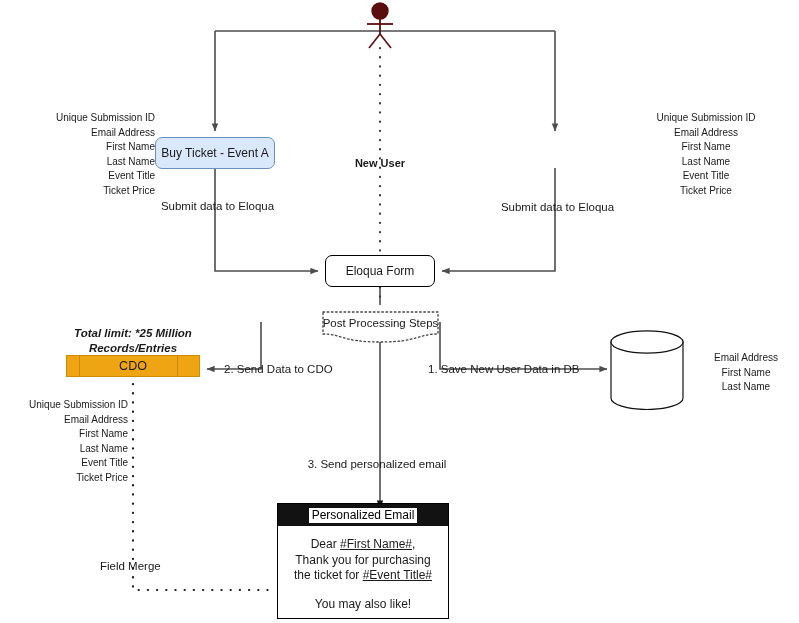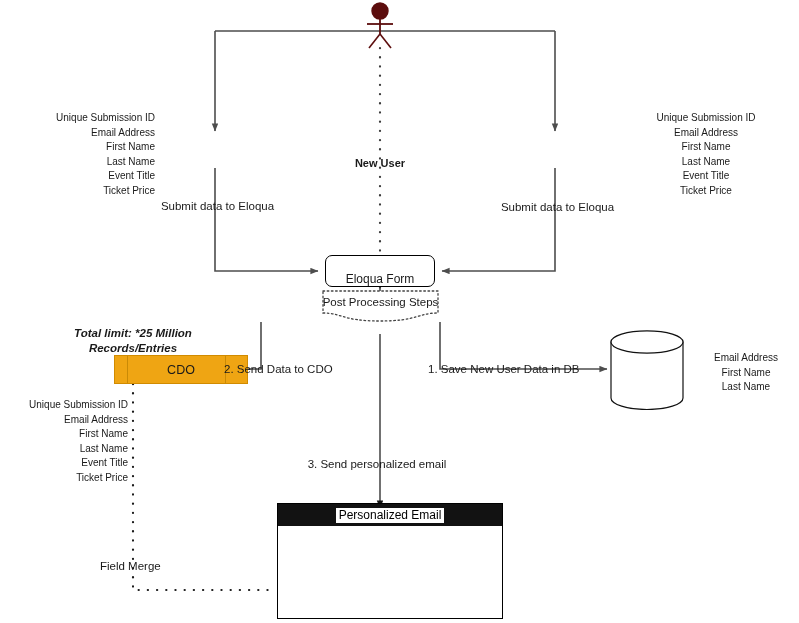--- a/index.html
+++ b/index.html
@@ -179,34 +179,37 @@
 
   <svg class="actor" style="left:360px; top:2px;" width="40" height="48">
     <circle cx="20" cy="9" r="8" fill="#5c0d0d" stroke="#5c0d0d" stroke-width="1.4"></circle>
     <line x1="20" y1="17" x2="20" y2="33" stroke="#5c0d0d" stroke-width="1.8"></line>
     <line x1="7" y1="22" x2="33" y2="22" stroke="#5c0d0d" stroke-width="1.8"></line>
     <line x1="20" y1="32" x2="9" y2="46" stroke="#5c0d0d" stroke-width="1.6"></line>
     <line x1="20" y1="32" x2="31" y2="46" stroke="#5c0d0d" stroke-width="1.6"></line>
   </svg>
   <div class="lbl bold c" style="left:330px; top:156px; width:100px;">New User</div>
 
-
-
-  <div class="rbox plain" style="left:325px; top:255px; width:110px; height:32px;align-items:flex-end;">
+  <div class="rbox" style="left:155px; top:137px; width:120px; height:32px;">
+    <span>Buy Ticket - Event A</span>
+  </div>
+
+
+  <div class="rbox plain" style="left:325px; top:255px; width:110px; height:32px;">
     <span>Eloqua Form</span>
   </div>
 
-  <div class="docshape" style="left:322px; top:290px; width:117px; height:33px;">
+  <div class="docshape" style="left:322px; top:311px; width:117px; height:33px;">
     <svg width="117" height="33" style="position:absolute; left:0; top:0;">
       <path d="M1,1 L116,1 L116,23 C 96,23 96,31 58,31 C 20,31 20,23 1,23 Z" fill="#ffffff" stroke="#444444" stroke-width="1.3" stroke-dasharray="1.6 2.6" stroke-linecap="round"></path>
     </svg>
     <div class="doctext">Post Processing Steps</div>
   </div>
 
-  <div class="cdo" style="left:66px; top:355px; width:134px; height:29px;margin-left:48px;">
+  <div class="cdo" style="left:66px; top:355px; width:134px; height:22px;">
     <span class="divider" style="left:12px;"></span>
     <span class="divider" style="left:110px;"></span>
     <span>CDO</span>
   </div>
   <div class="lbl ital c" style="left:48px; top:326px; width:170px;">Total limit: *25 Million<br>Records/Entries</div>
 
   <svg style="position:absolute; left:610px; top:330px;" width="74" height="80">
     <path d="M1,12 L1,68 C1,74.5 17.3,79.5 37,79.5 C56.7,79.5 73,74.5 73,68 L73,12 Z" fill="#ffffff" stroke="#111111" stroke-width="1.2"></path>
     <ellipse cx="37" cy="12" rx="36" ry="11.2" fill="#ffffff" stroke="#111111" stroke-width="1.2"></ellipse>
   </svg>
@@ -217,19 +220,26 @@
   <div class="fieldlist l" id="fl-db" style="left:694px; top:351px; width:104px; text-align:center;"><div>Email Address</div><div>First Name</div><div>Last Name</div></div>
 
   <div class="lbl c" style="left:160px; top:199px; width:115px;">Submit data to Eloqua</div>
   <div class="lbl c" style="left:500px; top:200px; width:115px;">Submit data to Eloqua</div>
 
   <div class="lbl l" style="left:224px; top:362px;">2. Send Data to CDO</div>
   <div class="lbl l" style="left:428px; top:362px;">1. Save New User Data in DB</div>
   <div class="lbl c" style="left:302px; top:457px; width:150px;">3. Send personalized email</div>
   <div class="lbl l" style="left:100px; top:511px;margin-top:48px;">Field Merge</div>
 
-  <div class="emailcard" style="left:277px; top:503px; width:226px; height:116px;">
+  <div class="emailcard" style="left:277px; top:503px; width:172px; height:116px;">
     <div class="bar">
       <span class="title">Personalized Email</span>
     </div>
+    <div class="body">
+      <div><span>Dear </span><span class="u">#First Name#</span><span>,</span></div>
+      <div>Thank you for purchasing</div>
+      <div><span>the ticket for </span><span class="u">#Event Title#</span></div>
+      <div class="gap"></div>
+      <div>You may also like!</div>
+    </div>
   </div>
 
 </div>
 
 </body></html>

